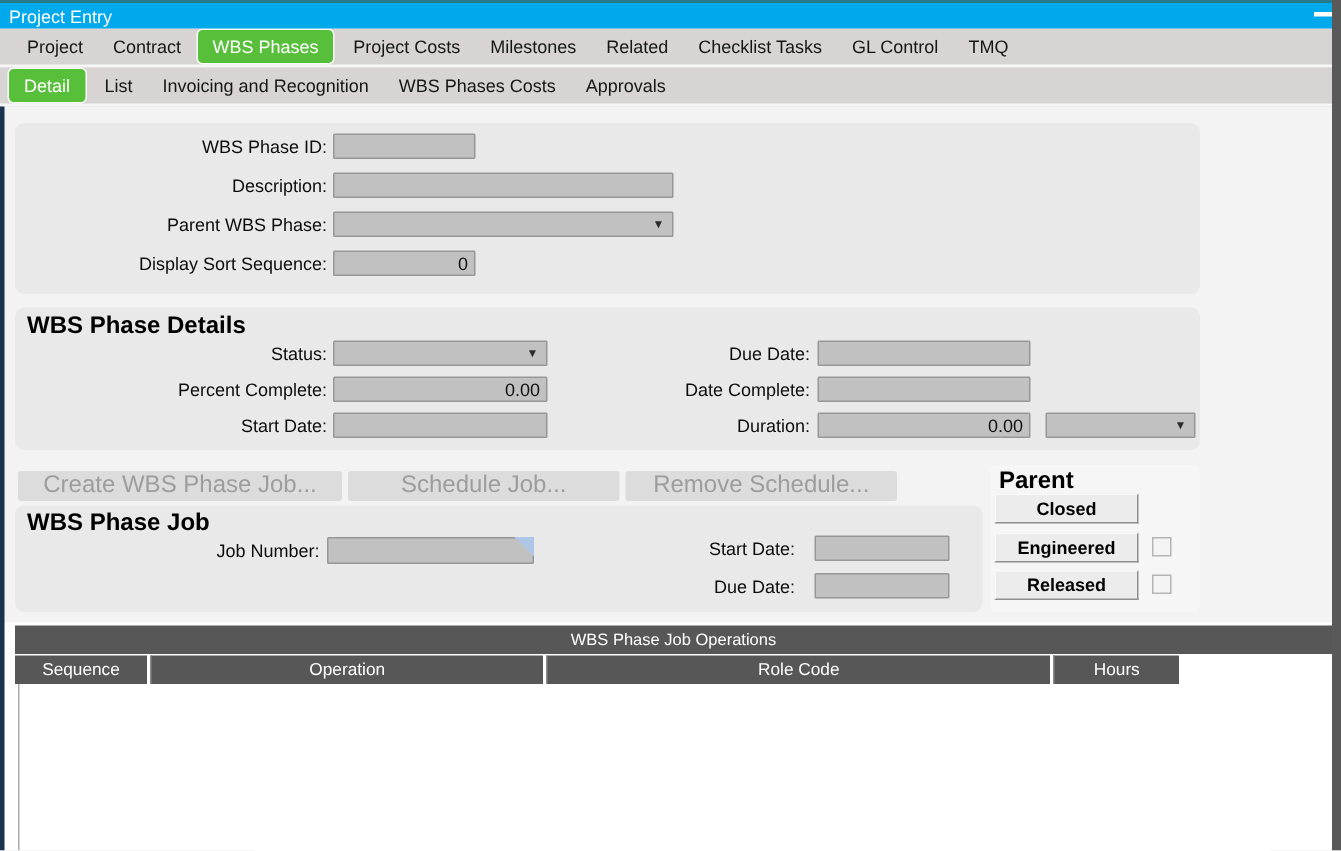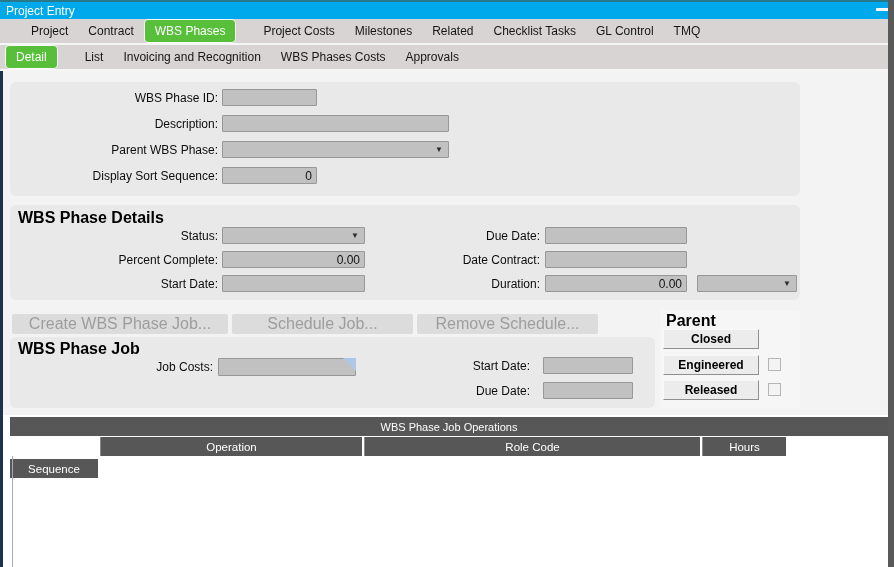--- a/index.html
+++ b/index.html
@@ -21,30 +21,30 @@
     z-index: 40;
   }
   .min-dash { position: absolute; left: 876px; top: 8px; width: 12px; height: 3px; background: #fff; z-index: 60; }
   .edge-right { position: absolute; right: 0; top: 0; width: 6px; height: 567px; background: #595959; z-index: 55; }
   .edge-left  { position: absolute; left: 0; top: 71px; width: 3px; height: 496px; background: #1c334f; z-index: 55; }
 
   
   .tabrow {
     position: absolute; left: 0; width: 894px; height: 26px;
     background: #d7d4d3; border-bottom: 2px solid #f6f6f7;
-    display: flex; align-items: center; padding-left: 21px;
+    display: flex; align-items: center; padding-left: 8px;
   }
   .tabrow1 { top: 19px; }
   .tabrow2 { top: 45px; padding-left: 5px; }
   .tab {
     padding: 3px 10px; white-space: nowrap; color: #161616; cursor: default;
   }
   .tab.active {
     background: #58bf3b; color: #fff; border: 1px solid #fdfdfd;
-    border-radius: 4px; padding: 4px 10px; margin-right: 17px;
+    border-radius: 4px; padding: 4px 10px; margin-right: 2px;
   }
 
   
   .panel { position: absolute; background: #e9e9ea; border-radius: 6px; }
   .panel-general { left: 10px; top: 82px;  width: 790px; height: 114px; }
   .panel-details { left: 10px; top: 205px; width: 790px; height: 95px; }
   .panel-job     { left: 10px; top: 337px; width: 645px; height: 71px; }
   .panel-status  { left: 660px; top: 310px; width: 140px; height: 98px; background: #f6f6f7; border-radius: 4px; }
 
   .group-title { position: absolute; font-weight: bold; font-size: 16px; color: #000; }
@@ -85,21 +85,21 @@
 
   
   .grid-zone { position: absolute; left: 3px; top: 415px; width: 885px; height: 152px; background: #fff; }
   .grid-title {
     position: absolute; left: 10px; top: 417px; width: 878px; height: 19px;
     background: #575757; color: #fff; font-size: 11px;
     display: flex; align-items: center; justify-content: center;
   }
   .grid-head { position: absolute; top: 437px; height: 19px; background: #575757; color: #fff;
     font-size: 11.5px; display: flex; align-items: center; justify-content: center; border-left:1px solid #8a8a8a; }
-  .col-seq  { left: 10px;  width: 88px; border-left:none;margin-top:22px; }
+  .col-seq  { left: 10px;  width: 88px; border-left:none; }
   .col-op   { left: 100px; width: 262px; }
   .col-role { left: 364px; width: 336px; }
   .col-hrs  { left: 702px; width: 84px; }
   .grid-vline { position: absolute; left: 12px; top: 456px; width: 1px; height: 111px; background: #ababab; }
 </style>
 </head>
 <body>
 
 <div class="titlebar">
   <span>Project Entry</span>
@@ -150,37 +150,37 @@
     <span></span>
     <span class="arrow">▼</span>
   </div>
   <div class="lbl" style="left:0;top:46px;width:208px">Percent Complete:</div>
   <input class="fld num" style="left: 212px; top: 46px; width: 143px;" value="0.00">
   <div class="lbl" style="left:0;top:70px;width:208px">Start Date:</div>
   <input class="fld" style="left: 212px; top: 70px; width: 143px;" value="">
 
   <div class="lbl" style="left:330px;top:22px;width:200px">Due Date:</div>
   <input class="fld" style="left: 535px; top: 22px; width: 142px;" value="">
-  <div class="lbl" style="left:330px;top:46px;width:200px">Date Contract:</div>
+  <div class="lbl" style="left:330px;top:46px;width:200px">Date Complete:</div>
   <input class="fld" style="left: 535px; top: 46px; width: 142px;" value="">
   <div class="lbl" style="left:330px;top:70px;width:200px">Duration:</div>
   <input class="fld num" style="left: 535px; top: 70px; width: 142px;" value="0.00">
   <div class="fld ddl" style="left:687px;top:70px;width:100px">
     <span></span>
     <span class="arrow">▼</span>
   </div>
 </div>
 
 <button class="act-btn" style="left:12px;width:216px" aria-disabled="true">Create WBS Phase Job...</button>
 <button class="act-btn" style="left:232px;width:181px" aria-disabled="true">Schedule Job...</button>
 <button class="act-btn" style="left:417px;width:181px" aria-disabled="true">Remove Schedule...</button>
 
 <div class="panel panel-job">
   <div class="group-title" style="left:8px;top:3px">WBS Phase Job</div>
-  <div class="lbl" style="left:0;top:21px;width:203px">Job Costs:</div>
+  <div class="lbl" style="left:0;top:21px;width:203px">Job Number:</div>
   <div style="position:absolute;left:208px;top:21px;width:138px;height:18px">
     <input class="fld" style="left: 0px; top: 0px; width: 138px; height: 18px;" value="">
     <div class="corner-mark"></div>
   </div>
   <div class="lbl" style="left:360px;top:20px;width:160px">Start Date:</div>
   <input class="fld" style="left: 533px; top: 20px; width: 90px;" value="">
   <div class="lbl" style="left:360px;top:45px;width:160px">Due Date:</div>
   <input class="fld" style="left: 533px; top: 45px; width: 90px;" value="">
 </div>
 

